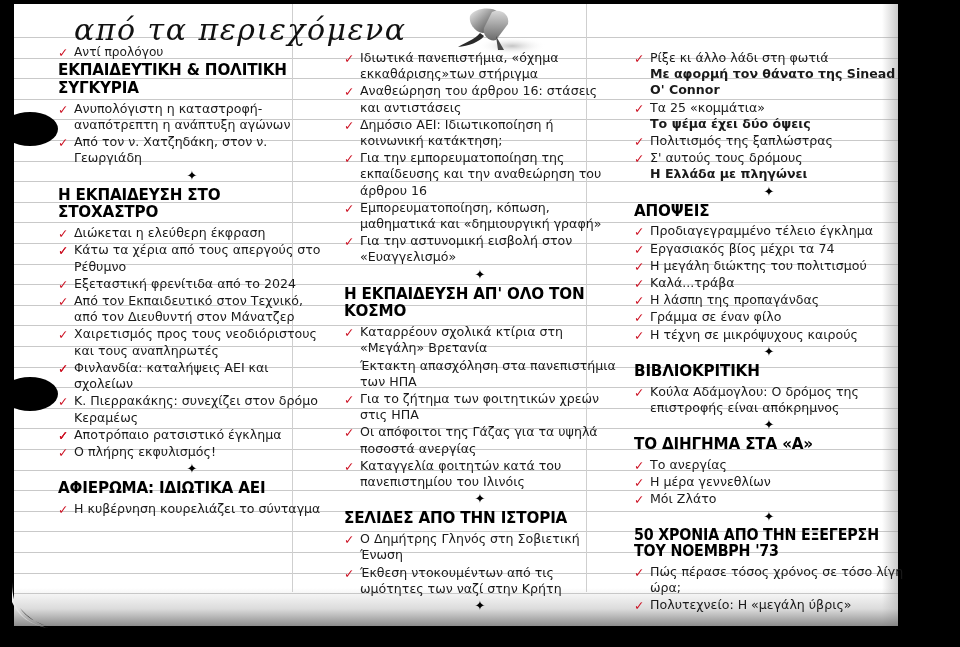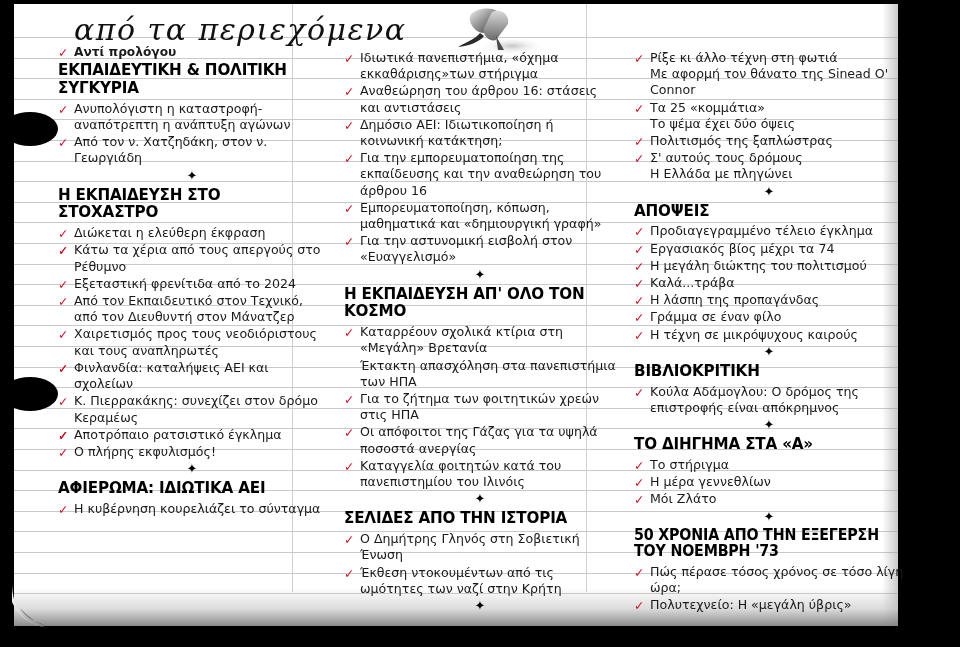--- a/index.html
+++ b/index.html
@@ -105,21 +105,21 @@
     font-family:"DejaVu Sans","Liberation Sans",sans-serif;
   }
   ul.items li .tick{
     position:absolute;left:0;top:1px;
     color:#cc1022;
     font-size:12.5px;
     font-weight:bold;
     line-height:15px;
   }
   ul.items li.nocheck{padding-left:16px;}
-  ul.items li .sub{display:block;}
+  ul.items li .sub{display:block;font-weight:bold;}
 
   .blk{margin-bottom:2px;}
   .pad-t{height:4px;}
 </style>
 </head>
 <body>
 
 <div class="stage">
 
   <div class="sheet">
@@ -187,21 +187,21 @@
         <path d="M44 30 C40 36 28 40 18 41 C26 36 34 34 40 27 Z" fill="#2b2b2b"></path>
         <path d="M56 30 L64 44 L58 44 Z" fill="#4a4a4a"></path>
       </svg>
     </div>
 
     <div class="script-title">από τα περιεχόμενα</div>
 
     <div class="cols">
       <div class="col col-1" style="top:40px;">
           <ul class="items blk">
-            <li><span class="tick" style="color: rgb(204, 16, 34);">✓</span><span style="font-weight: bold; font-size: 12.2px;">Αντί προλόγου</span></li>
+            <li><span class="tick" style="color: rgb(204, 16, 34);">✓</span><span style="font-weight: normal; font-size: 12.2px;">Αντί προλόγου</span></li>
           </ul>
           <h2 class="sec">ΕΚΠΑΙΔΕΥΤΙΚΗ &amp; ΠΟΛΙΤΙΚΗ ΣΥΓΚΥΡΙΑ</h2>
           <div class="pad-t"></div>
           <ul class="items blk">
             <li><span class="tick" style="color: rgb(204, 16, 34);">✓</span><span>Ανυπολόγιστη η καταστροφή-αναπότρεπτη η ανάπτυξη αγώνων</span></li>
             <li><span class="tick" style="color: rgb(204, 16, 34);">✓</span><span>Από τον ν. Χατζηδάκη, στον ν. Γεωργιάδη</span></li>
           </ul>
           <div class="sep">✦</div>
           <h2 class="sec">Η ΕΚΠΑΙΔΕΥΣΗ ΣΤΟ ΣΤΟΧΑΣΤΡΟ</h2>
           <div class="pad-t"></div>
@@ -250,21 +250,21 @@
           <h2 class="sec">ΣΕΛΙΔΕΣ ΑΠΟ ΤΗΝ ΙΣΤΟΡΙΑ</h2>
           <div class="pad-t"></div>
           <ul class="items blk">
             <li><span class="tick" style="color: rgb(204, 16, 34);">✓</span><span>Ο Δημήτρης Γληνός στη Σοβιετική Ένωση</span></li>
             <li><span class="tick" style="color: rgb(204, 16, 34);">✓</span><span>Έκθεση ντοκουμέντων από τις ωμότητες των ναζί στην Κρήτη</span></li>
           </ul>
           <div class="sep">✦</div>
         </div>
       <div class="col col-3" style="top:46px;">
           <ul class="items blk">
-            <li><span class="tick" style="color: rgb(204, 16, 34);">✓</span><span>Ρίξε κι άλλο τέχνη στη φωτιά</span><span class="sub">Με αφορμή τον θάνατο της Sinead O' Connor</span></li>
+            <li><span class="tick" style="color: rgb(204, 16, 34);">✓</span><span>Ρίξε κι άλλο λάδι στη φωτιά</span><span class="sub">Με αφορμή τον θάνατο της Sinead O' Connor</span></li>
             <li><span class="tick" style="color: rgb(204, 16, 34);">✓</span><span>Τα 25 «κομμάτια»</span><span class="sub">Το ψέμα έχει δύο όψεις</span></li>
             <li><span class="tick" style="color: rgb(204, 16, 34);">✓</span><span>Πολιτισμός της ξαπλώστρας</span></li>
             <li><span class="tick" style="color: rgb(204, 16, 34);">✓</span><span>Σ' αυτούς τους δρόμους</span><span class="sub">Η Ελλάδα με πληγώνει</span></li>
           </ul>
           <div class="sep">✦</div>
           <h2 class="sec">ΑΠΟΨΕΙΣ</h2>
           <div class="pad-t"></div>
           <ul class="items blk">
             <li><span class="tick" style="color: rgb(204, 16, 34);">✓</span><span>Προδιαγεγραμμένο τέλειο έγκλημα</span></li>
             <li><span class="tick" style="color: rgb(204, 16, 34);">✓</span><span>Εργασιακός βίος μέχρι τα 74</span></li>
@@ -277,21 +277,21 @@
           <div class="sep">✦</div>
           <h2 class="sec">ΒΙΒΛΙΟΚΡΙΤΙΚΗ</h2>
           <div class="pad-t"></div>
           <ul class="items blk">
             <li><span class="tick" style="color: rgb(204, 16, 34);">✓</span><span>Κούλα Αδάμογλου: Ο δρόμος της επιστροφής είναι απόκρημνος</span></li>
           </ul>
           <div class="sep">✦</div>
           <h2 class="sec">ΤΟ ΔΙΗΓΗΜΑ ΣΤΑ «Α»</h2>
           <div class="pad-t"></div>
           <ul class="items blk">
-            <li><span class="tick" style="color: rgb(204, 16, 34);">✓</span><span>Το στήριγμα</span></li>
+            <li><span class="tick" style="color: rgb(204, 16, 34);">✓</span><span>Το ανεργίας</span></li>
             <li><span class="tick" style="color: rgb(204, 16, 34);">✓</span><span>Η μέρα γεννεθλίων</span></li>
             <li><span class="tick" style="color: rgb(204, 16, 34);">✓</span><span>Μόι Ζλάτο</span></li>
           </ul>
           <div class="sep">✦</div>
           <h2 class="sec small">50 ΧΡΟΝΙΑ ΑΠΟ ΤΗΝ ΕΞΕΓΕΡΣΗ ΤΟΥ ΝΟΕΜΒΡΗ '73</h2>
           <div class="pad-t"></div>
           <ul class="items blk">
             <li><span class="tick" style="color: rgb(204, 16, 34);">✓</span><span>Πώς πέρασε τόσος χρόνος σε τόσο λίγη ώρα;</span></li>
             <li><span class="tick" style="color: rgb(204, 16, 34);">✓</span><span>Πολυτεχνείο: Η «μεγάλη ύβρις»</span></li>
           </ul>

